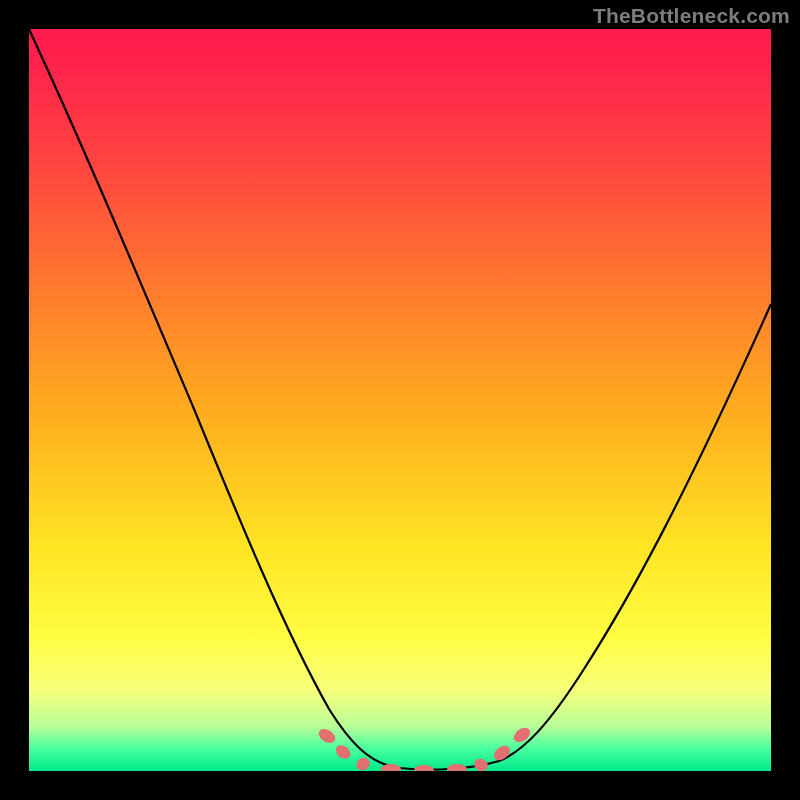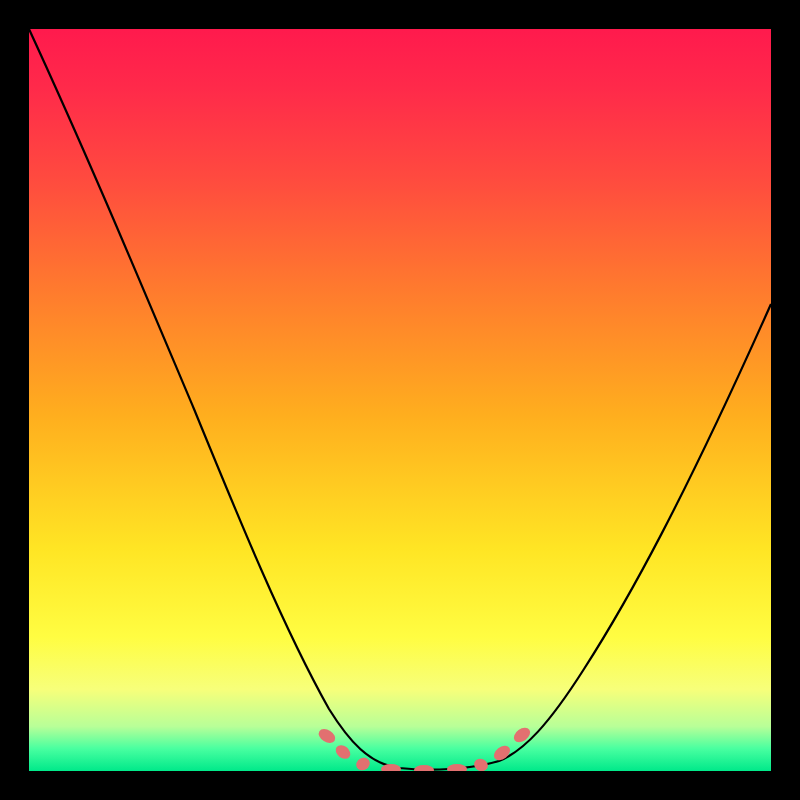--- a/index.html
+++ b/index.html
@@ -80,13 +80,14 @@
         <ellipse cx="334" cy="735" rx="7" ry="6" transform="rotate(-30 334 735)"></ellipse>
         <ellipse cx="362" cy="740" rx="10" ry="5"></ellipse>
         <ellipse cx="395" cy="741" rx="10" ry="5"></ellipse>
         <ellipse cx="428" cy="740" rx="10" ry="5"></ellipse>
         <ellipse cx="452" cy="736" rx="7" ry="6" transform="rotate(25 452 736)"></ellipse>
         <ellipse cx="473" cy="724" rx="6" ry="9" transform="rotate(52 473 724)"></ellipse>
         <ellipse cx="493" cy="706" rx="6" ry="9" transform="rotate(55 493 706)"></ellipse>
       </g>
     </svg>
   </div>
+  <div class="watermark">TheBottleneck.com</div>
 </div>
 
 </body></html>

